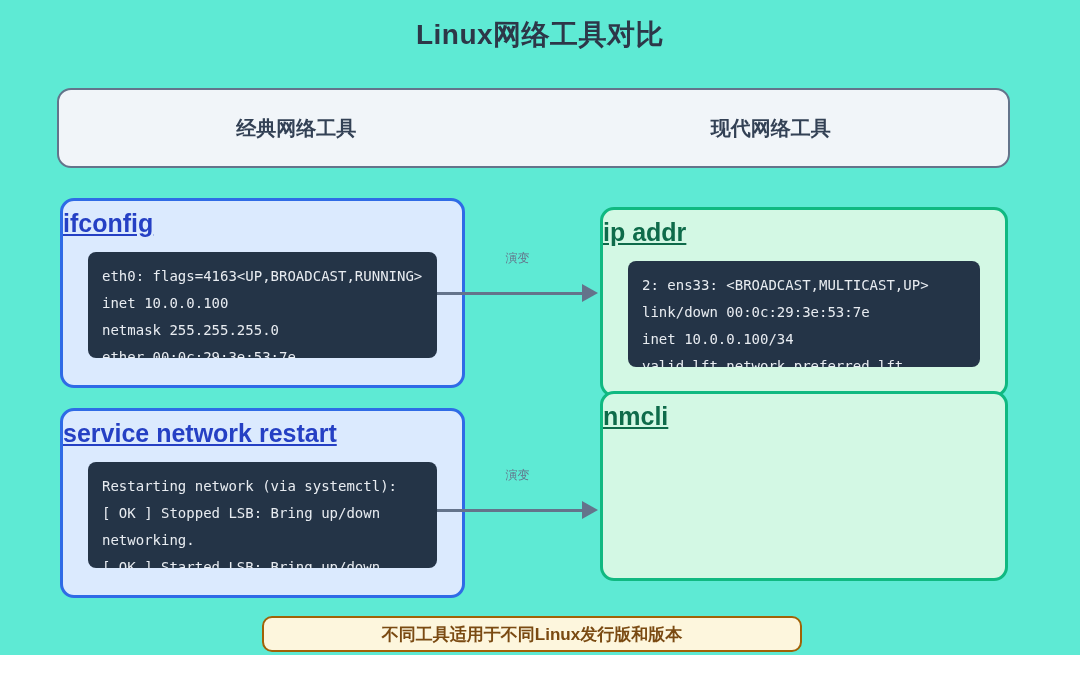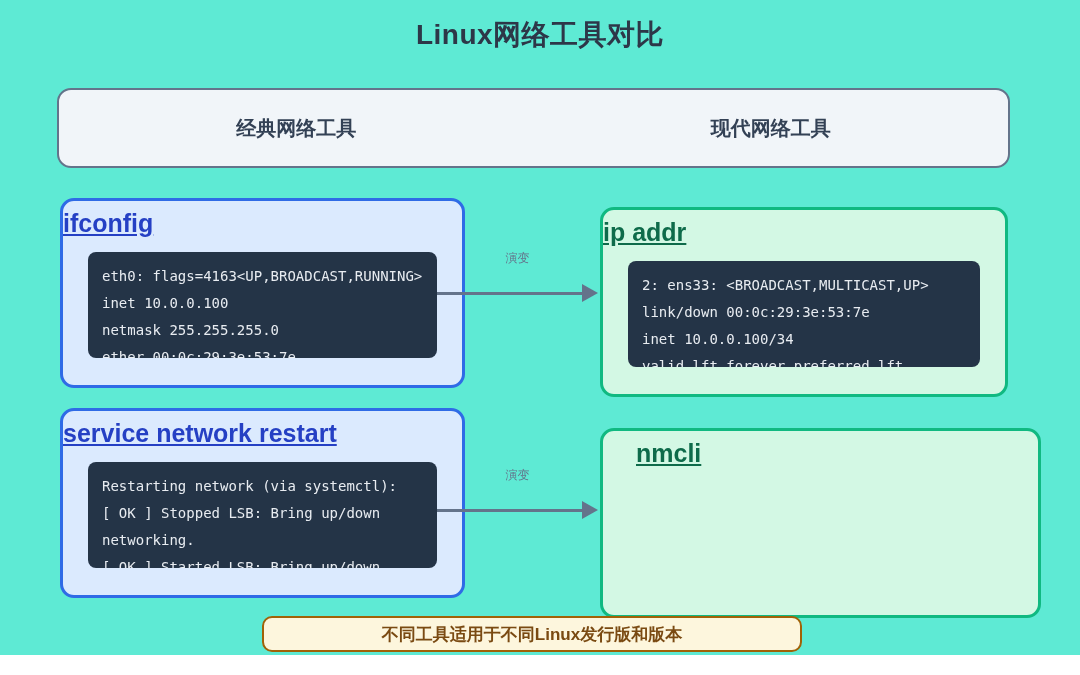--- a/index.html
+++ b/index.html
@@ -22,21 +22,21 @@
   .card.green .card-title{color:#0e6b4a;}
 
   .terminal{position:absolute;left:25px;right:25px;top:51px;height:106px;
     background:#243447;border-radius:8px;padding:11px 14px;box-sizing:border-box;
     overflow:hidden;color:#e8ecf1;font-family:"DejaVu Sans Mono","Liberation Mono",monospace;
     font-size:14px;line-height:27px;white-space:nowrap;}
 
   .card-ifconfig{left:60px;top:198px;width:399px;}
   .card-ipaddr{left:600px;top:207px;width:402px;}
   .card-service{left:60px;top:408px;width:399px;}
-  .card-nmcli{left:600px;top:428px;width:402px;padding-left:33px;}
+  .card-nmcli{left:600px;top:391px;width:402px;}
 
   .arrow{position:absolute;left:437px;width:161px;height:60px;}
   .arrow-1{top:248px;}
   .arrow-2{top:465px;}
   .arrow-label{position:absolute;left:0;top:2px;width:100%;text-align:center;
     font-size:12px;color:#64748b;}
   .arrow-line{position:absolute;left:0;top:44px;width:147px;height:3px;background:#64748b;}
   .arrow-head{position:absolute;right:0;top:36px;width:0;height:0;
     border-top:9px solid transparent;border-bottom:9px solid transparent;
     border-left:16px solid #64748b;}
@@ -67,21 +67,21 @@
       <div>ether 00:0c:29:3e:53:7e</div>
     </div>
   </div>
 
   <div class="card green card-ipaddr">
     <div class="card-title">ip addr</div>
     <div class="terminal">
       <div>2: ens33: &lt;BROADCAST,MULTICAST,UP&gt;</div>
       <div>link/down 00:0c:29:3e:53:7e</div>
       <div>inet 10.0.0.100/34</div>
-      <div>valid_lft forever preferred_lft</div>
+      <div>valid_lft network preferred_lft</div>
     </div>
   </div>
 
   <div class="card blue card-service">
     <div class="card-title">service network restart</div>
     <div class="terminal">
       <div>Restarting network (via systemctl):</div>
       <div>[ OK ] Stopped LSB: Bring up/down</div>
       <div>networking.</div>
       <div>[ OK ] Started LSB: Bring up/down</div>

